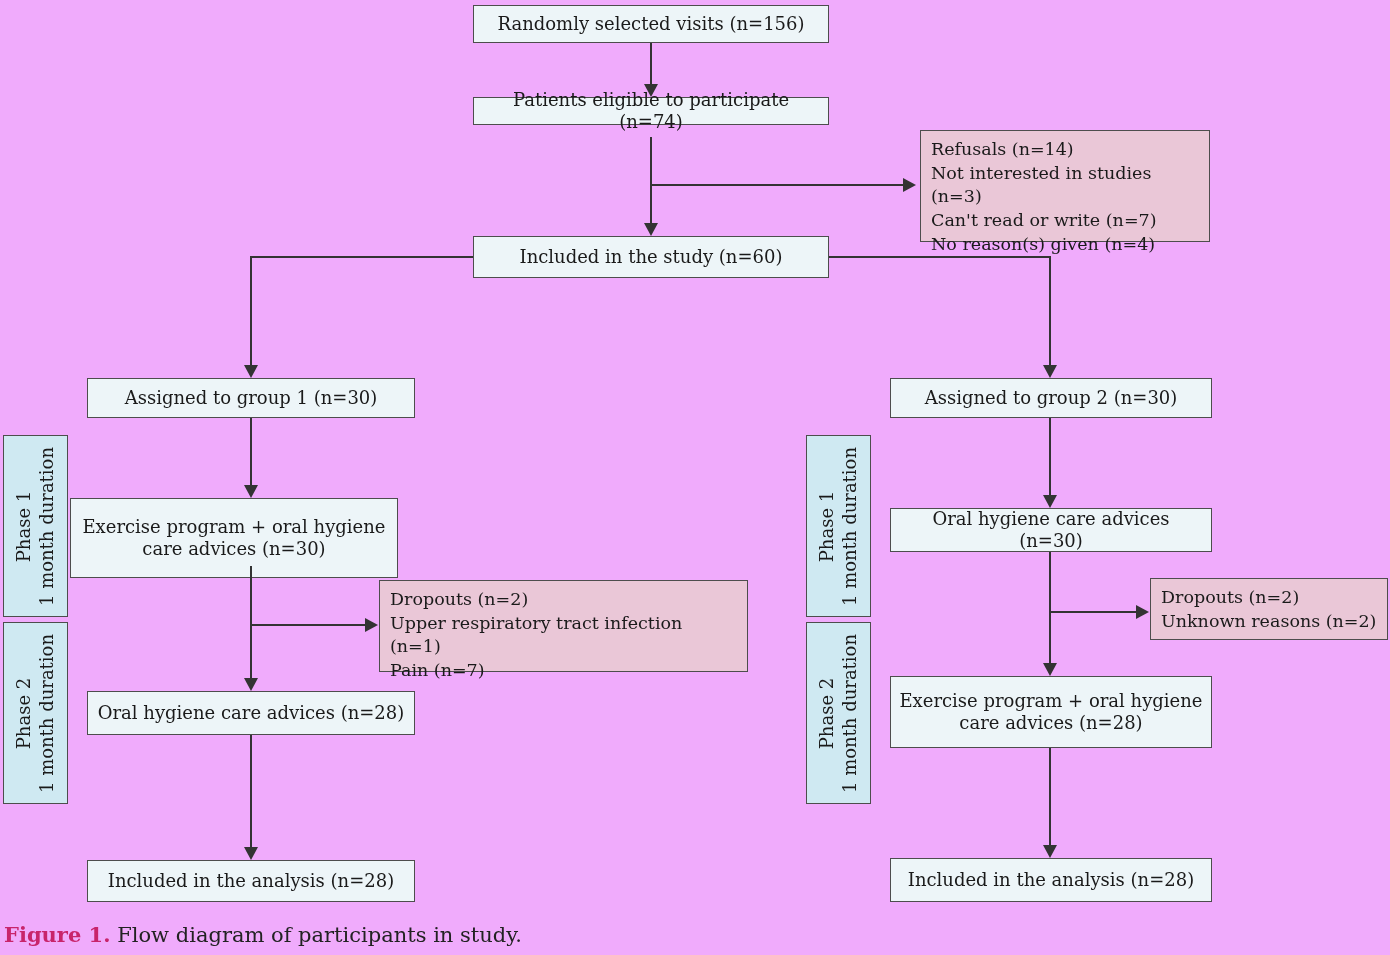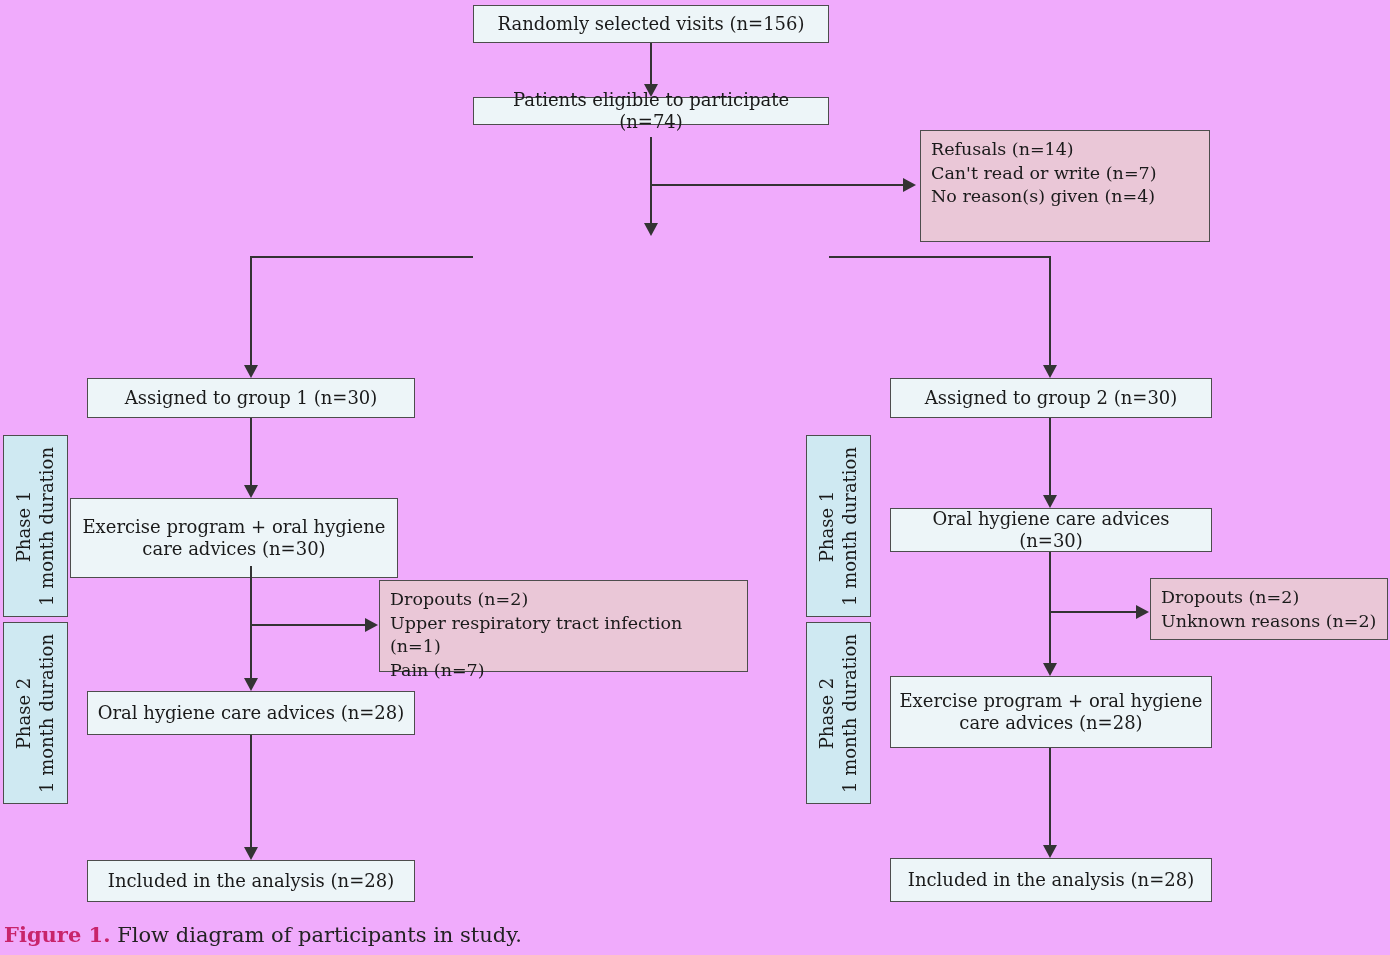--- a/index.html
+++ b/index.html
@@ -101,24 +101,28 @@
   </div>
 
   <div class="vline" style="left:650px; top:137px; height:87px"></div>
   <div class="arr-down" style="left:644px; top:223px"></div>
 
   <div class="hline" style="left:651px; top:184px; width:252px"></div>
   <div class="arr-right" style="left:903px; top:178px"></div>
 
   <div class="note" style="left:920px; top:130px; width:290px; height:112px">
     <div class="note-title">Refusals (n=14)</div>
+    <div>Not interested in studies (n=3)</div>
     <div>Can't read or write (n=7)</div>
     <div>No reason(s) given (n=4)</div>
   </div>
 
+  <div class="box" style="left:473px; top:236px; width:356px; height:42px">
+    <span>Included in the study (n=60)</span>
+  </div>
 
   <div class="hline" style="left:251px; top:256px; width:222px"></div>
   <div class="vline" style="left:250px; top:256px; height:109px"></div>
   <div class="arr-down" style="left:244px; top:365px"></div>
 
   <div class="hline" style="left:829px; top:256px; width:221px"></div>
   <div class="vline" style="left:1049px; top:256px; height:109px"></div>
   <div class="arr-down" style="left:1043px; top:365px"></div>
 
   <div class="box" style="left:87px; top:378px; width:328px; height:40px">

